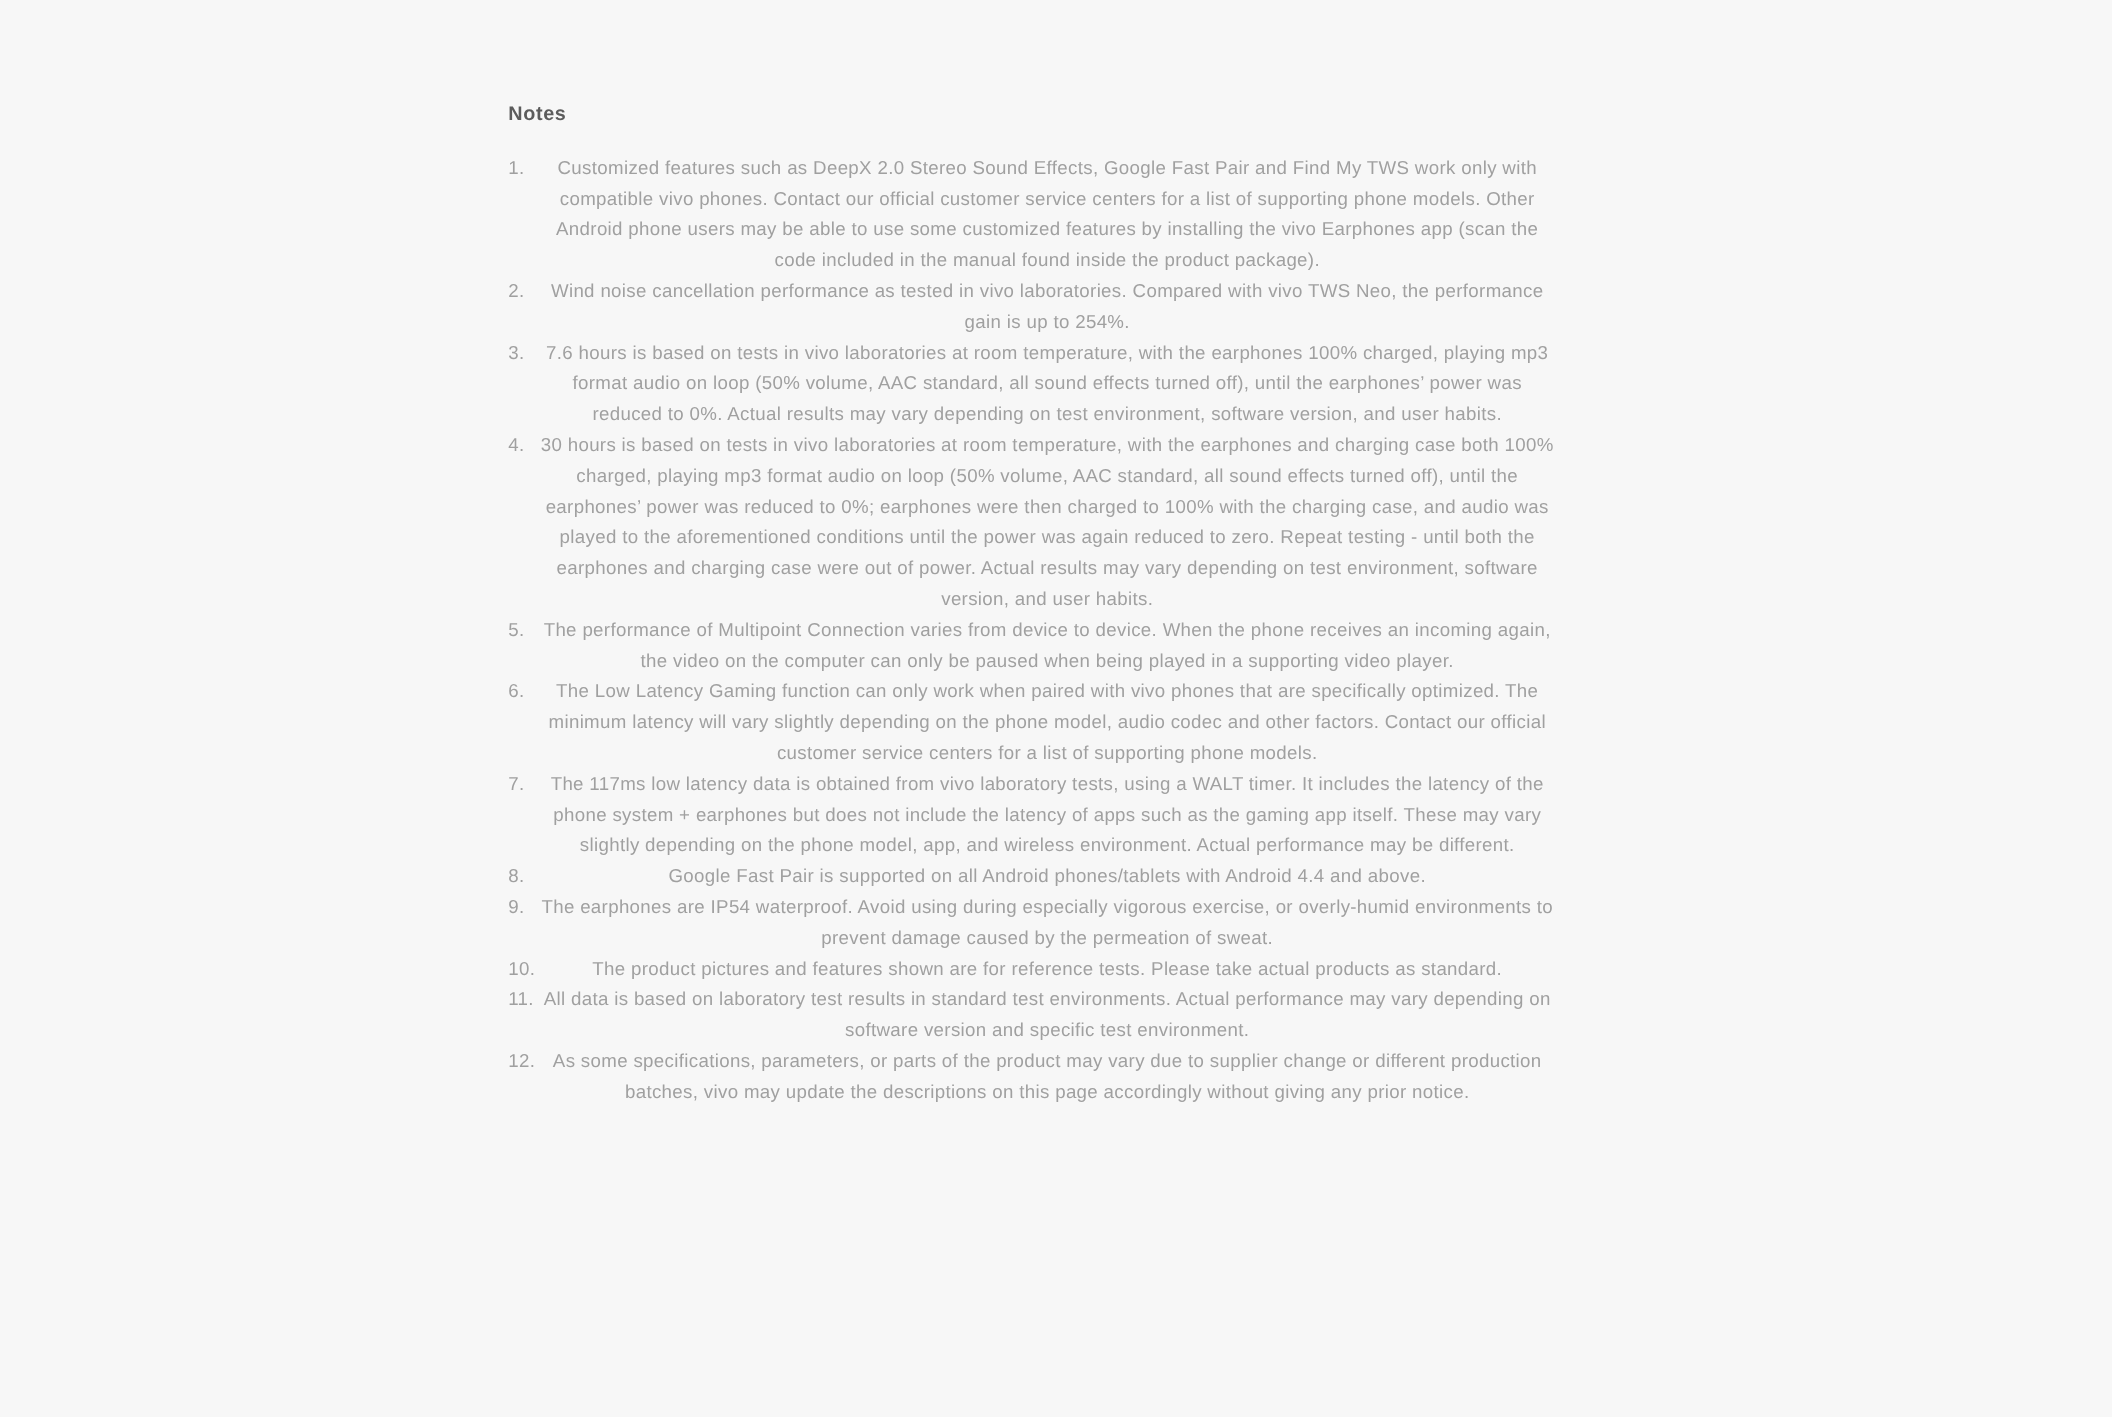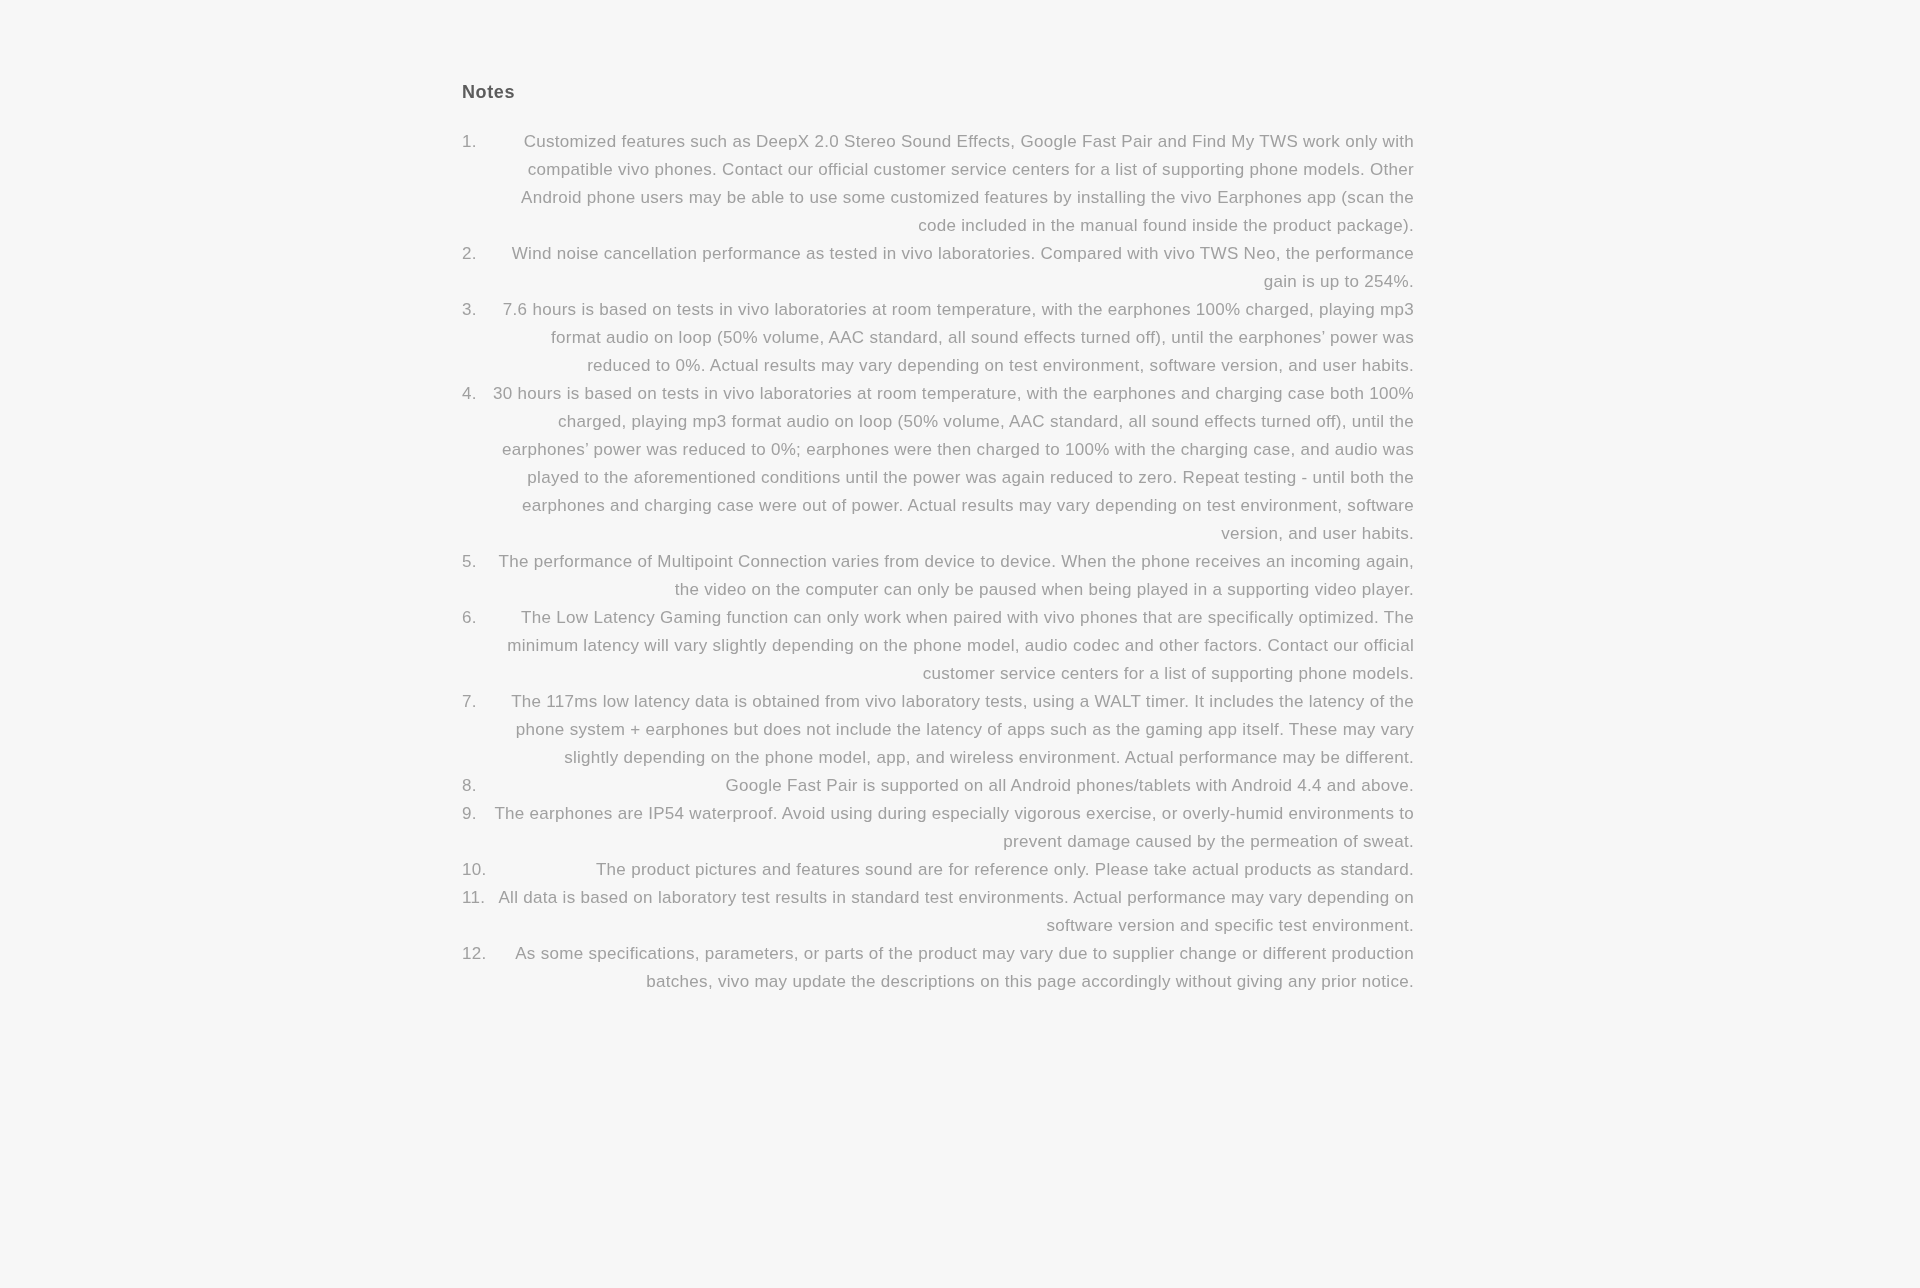--- a/index.html
+++ b/index.html
@@ -16,37 +16,37 @@
     overflow:hidden;
     position:relative;
   }
   .notes-section{
     position:absolute;
     left:462px;
     top:82px;
     width:952px;
   }
   .notes-heading{
-    margin:0 0 26px 0;
+    margin:11px 0 26px 0;
     font-size:18px;
     line-height:20px;
     font-weight:700;
     color:var(--heading);
     letter-spacing:0.6px;
   }
   .notes-list{
     list-style:none;
     margin:0;
     padding:0;
     counter-reset:note;
     font-size:17px;
     line-height:28px;
     letter-spacing:0.3px;
     color:var(--text);
-    text-align:right;
+    text-align:center;
   }
   .notes-list li{
     counter-increment:note;
     position:relative;
     padding-left:28px;
   }
   .notes-list li::before{
     content:counter(note) ".";
     position:absolute;
     left:0;
@@ -61,17 +61,17 @@
   <ol class="notes-list">
       <li>Customized features such as DeepX 2.0 Stereo Sound Effects, Google Fast Pair and Find My TWS work only with compatible vivo phones. Contact our official customer service centers for a list of supporting phone models. Other Android phone users may be able to use some customized features by installing the vivo Earphones app (scan the code included in the manual found inside the product package).</li>
       <li>Wind noise cancellation performance as tested in vivo laboratories. Compared with vivo TWS Neo, the performance gain is up to 254%.</li>
       <li>7.6 hours is based on tests in vivo laboratories at room temperature, with the earphones 100% charged, playing mp3 format audio on loop (50% volume, AAC standard, all sound effects turned off), until the earphones’ power was reduced to 0%. Actual results may vary depending on test environment, software version, and user habits.</li>
       <li>30 hours is based on tests in vivo laboratories at room temperature, with the earphones and charging case both 100% charged, playing mp3 format audio on loop (50% volume, AAC standard, all sound effects turned off), until the earphones’ power was reduced to 0%; earphones were then charged to 100% with the charging case, and audio was played to the aforementioned conditions until the power was again reduced to zero. Repeat testing - until both the earphones and charging case were out of power. Actual results may vary depending on test environment, software version, and user habits.</li>
       <li>The performance of Multipoint Connection varies from device to device. When the phone receives an incoming again, the video on the computer can only be paused when being played in a supporting video player.</li>
       <li>The Low Latency Gaming function can only work when paired with vivo phones that are specifically optimized. The minimum latency will vary slightly depending on the phone model, audio codec and other factors. Contact our official customer service centers for a list of supporting phone models.</li>
       <li>The 117ms low latency data is obtained from vivo laboratory tests, using a WALT timer. It includes the latency of the phone system + earphones but does not include the latency of apps such as the gaming app itself. These may vary slightly depending on the phone model, app, and wireless environment. Actual performance may be different.</li>
       <li>Google Fast Pair is supported on all Android phones/tablets with Android 4.4 and above.</li>
       <li>The earphones are IP54 waterproof. Avoid using during especially vigorous exercise, or overly-humid environments to prevent damage caused by the permeation of sweat.</li>
-      <li>The product pictures and features sound are for reference only. Please take actual products as standard.</li>
+      <li>The product pictures and features shown are for reference tests. Please take actual products as standard.</li>
       <li>All data is based on laboratory test results in standard test environments. Actual performance may vary depending on software version and specific test environment.</li>
       <li>As some specifications, parameters, or parts of the product may vary due to supplier change or different production batches, vivo may update the descriptions on this page accordingly without giving any prior notice.</li>
     </ol>
 </section>
 
 </body></html>

